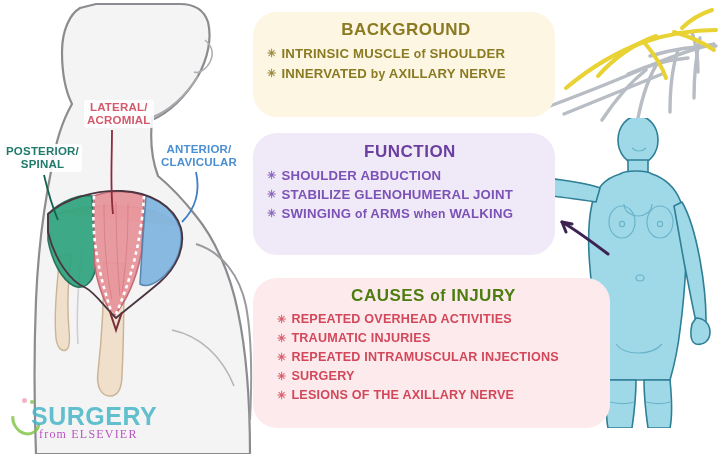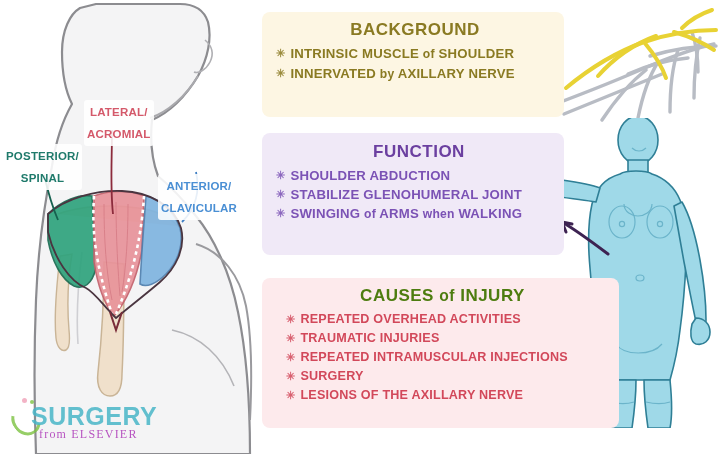--- a/index.html
+++ b/index.html
@@ -5,21 +5,21 @@
 <style>
   html,body{margin:0;padding:0;}
   body{
     width:720px;height:454px;overflow:hidden;position:relative;
     background:#ffffff;
     font-family:"Liberation Sans", sans-serif;
   }
   #stage{position:absolute;left:0;top:0;width:720px;height:454px;}
 
   
-  .card{position:absolute;border-radius:8px;box-sizing:border-box;margin-left:9px;}
+  .card{position:absolute;border-radius:24px;box-sizing:border-box;}
   .card .title{
     text-align:center;font-weight:bold;letter-spacing:.5px;
     font-size:17px;line-height:20px;margin:0 0 4px 0;
   }
   .card ul{list-style:none;margin:0;padding:0;}
   .card li{
     display:flex;align-items:flex-start;gap:5px;
     font-size:13.2px;line-height:19px;font-weight:bold;letter-spacing:.2px;
     white-space:nowrap;
   }
@@ -50,26 +50,26 @@
   #card-causes li{color:#d2485a;}
   #card-causes li{font-size:12.6px;line-height:19px;}
   #card-causes ul{padding-left:10px;}
 
   
   .lc{text-transform:lowercase;font-size:.92em;}
 
   
   .anno{
     position:absolute;background:rgba(255,255,255,.88);
-    font-weight:bold;font-size:11.5px;line-height:22px;letter-spacing:.2px;
+    font-weight:bold;font-size:11.5px;line-height:13px;letter-spacing:.2px;
     text-align:center;padding:1px 3px;border-radius:3px;white-space:pre-line;
   }
   #label-lateral{left:84px;top:100px;color:#d4596a;}
   #label-posterior{left:3px;top:144px;color:#1f7a6b;}
-  #label-anterior{left:158px;top:142px;color:#4a8fd4;margin-top:32px;}
+  #label-anterior{left:158px;top:142px;color:#4a8fd4;}
 
   
   #logo{position:absolute;left:6px;top:398px;width:150px;height:48px;}
   #logo .word{
     position:absolute;left:25px;top:4px;
     font-size:25px;font-weight:bold;letter-spacing:.5px;
     color:#49b6c8;opacity:.85;
   }
   #logo .sub{
     position:absolute;left:33px;top:29px;

